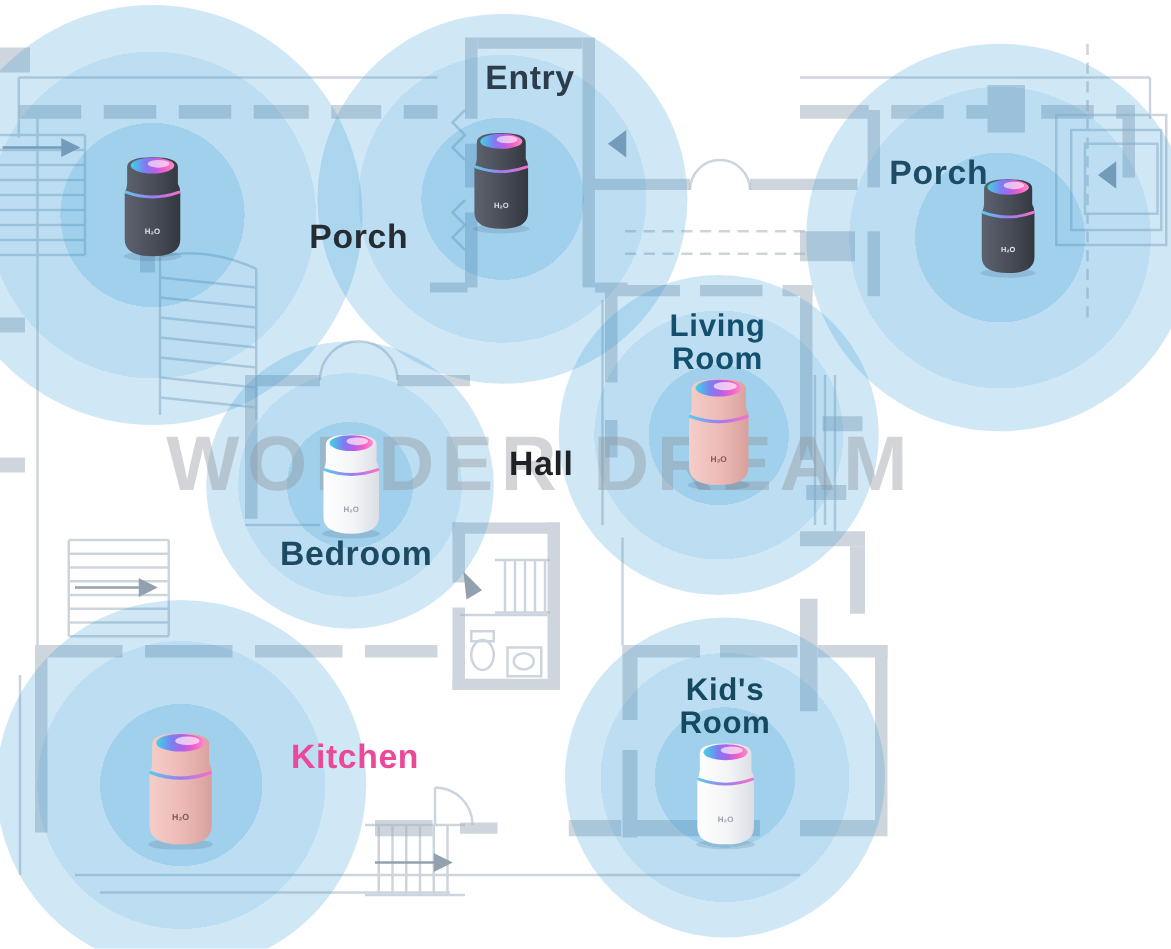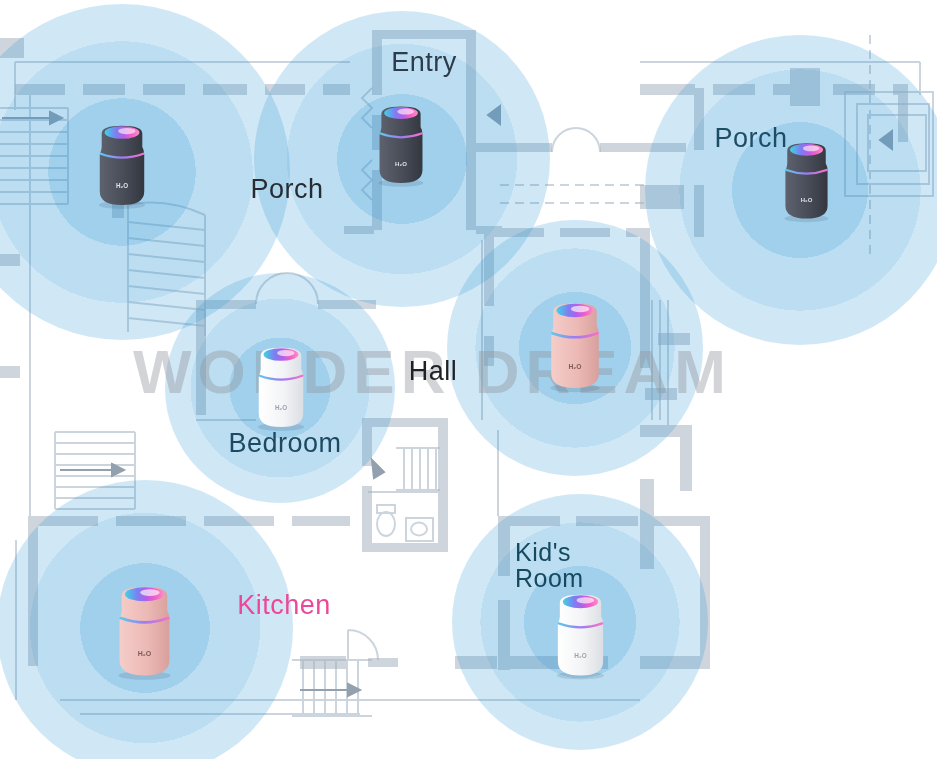--- a/index.html
+++ b/index.html
@@ -19,22 +19,22 @@
   }
   .watermark{
     position:absolute;left:133px;top:336px;
     font-size:62px;font-weight:bold;letter-spacing:6px;
     color:rgba(143,148,154,.40);white-space:nowrap;
   }
   .device{position:absolute;overflow:visible;}
   .device .brand{font-family:"Liberation Sans",sans-serif;font-size:6.5px;font-weight:bold;text-anchor:middle;}
   .room-label{
     position:absolute;transform:translateX(-50%);
-    font-weight:normal;font-size:27px;letter-spacing:.5px;
-    white-space:nowrap;line-height:1.02;
+    font-weight:bold;font-size:27px;letter-spacing:.5px;
+    text-align:center;white-space:nowrap;line-height:1.02;
   }
   .room-label.two-line{white-space:normal;width:130px;font-size:25px;}
 </style>
 </head>
 <body>
 
 <div class="scene">
 
   <svg width="0" height="0" style="position:absolute" aria-hidden="true">
     <defs>
@@ -273,18 +273,19 @@
     <path d="M9,16 Q9,8 30,8 Q51,8 51,16 L51,30 Q53,33 53,38 L53,76 Q53,90 30,90 Q7,90 7,76 L7,38 Q9,33 9,30 Z" fill="url(#gPink)"></path>
     <ellipse cx="30" cy="15" rx="18" ry="6.5" fill="url(#gTop)"></ellipse>
     <ellipse cx="35" cy="13.5" rx="9" ry="3.2" fill="rgba(255,255,255,.65)"></ellipse>
     <path d="M8,37 Q30,45 52,37" stroke="url(#gRing)" stroke-width="2.4" fill="none" stroke-linecap="round"></path>
     <text class="brand" x="30" y="72" fill="#7c5a58">H₂O</text>
   </svg>
 
   <div class="room-label" style="left:287px;top:176px;color:#262c33">Porch</div>
   <div class="room-label" style="left:424px;top:49px;color:#2d3c4a">Entry</div>
   <div class="room-label" style="left:751px;top:125px;color:#1d4d66">Porch</div>
+  <div class="room-label two-line" style="left:574px;top:249px;color:#14506e">Living Room</div>
   <div class="room-label" style="left:433px;top:358px;color:#1e2226">Hall</div>
   <div class="room-label two-line" style="left:580px;top:540px;color:#15495f">Kid's Room</div>
   <div class="room-label" style="left:285px;top:430px;color:#1b4a62">Bedroom</div>
   <div class="room-label" style="left:284px;top:592px;color:#ec4899">Kitchen</div>
 
 </div>
 
 </body></html>

